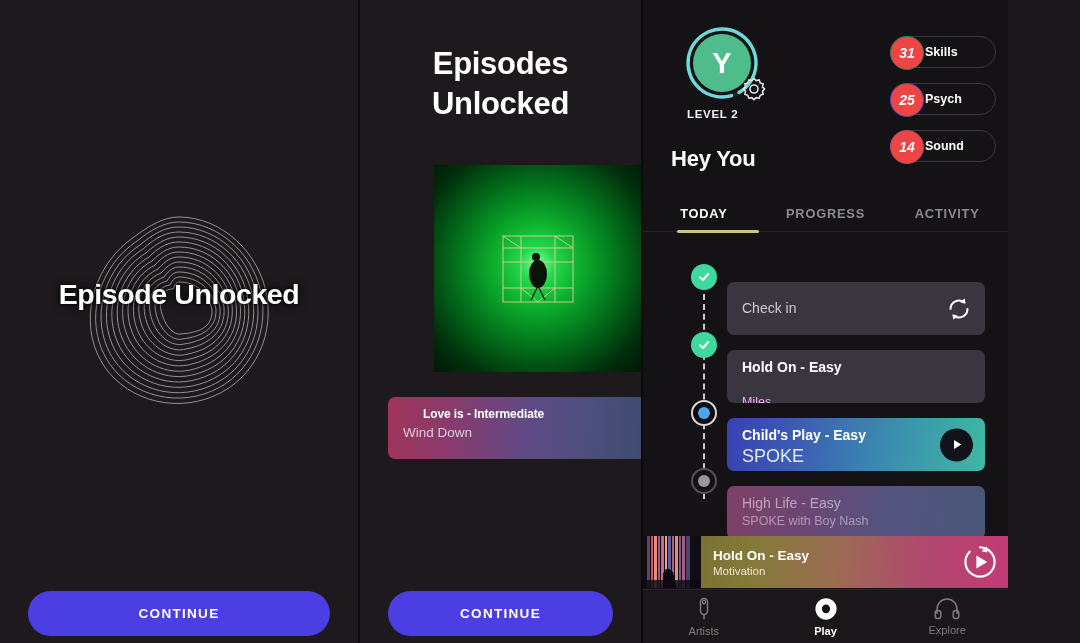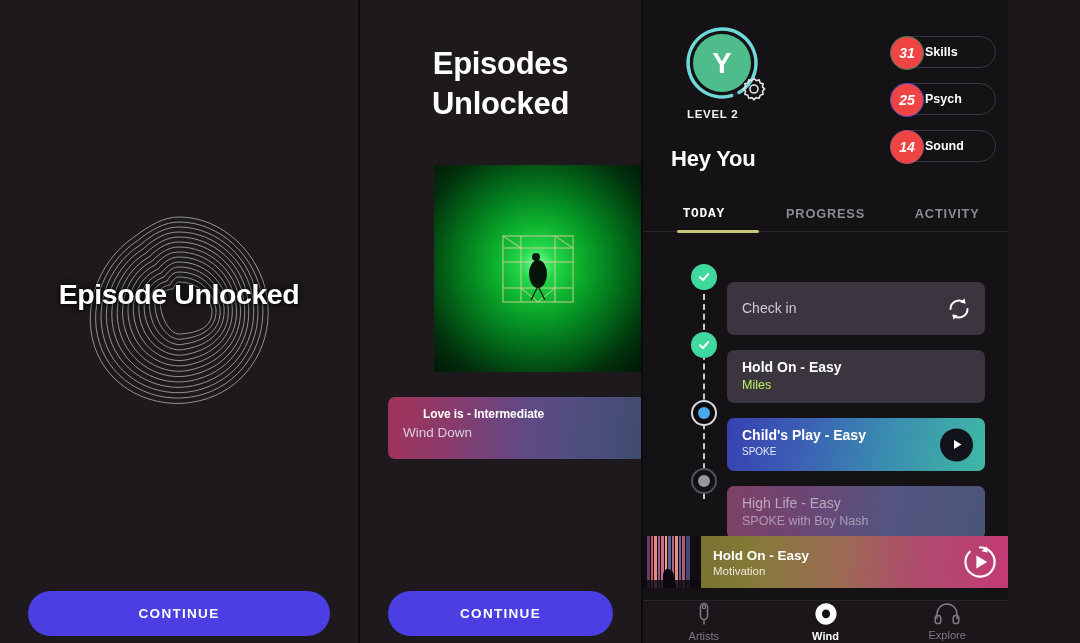--- a/index.html
+++ b/index.html
@@ -112,21 +112,21 @@
 
   .tabs {
     position:absolute; left:0; right:0; top:196px; height:34px;
     display:flex; align-items:center;
   }
   .tab {
     flex:1; text-align:center;
     color:#8e8a93; font-size:12.8px; font-weight:700; letter-spacing:.8px;
     cursor:pointer; position:relative;
   }
-  .tab.active { color:#ffffff;font-family:Liberation Mono, monospace; }
+  .tab.active { color:#ffffff; }
   .tab-underline {
     position:absolute; left:34px; top:230px; width:82px; height:3px;
     background:#c9c77a; border-radius:2px;
   }
   .tabs-hairline { position:absolute; left:0; right:0; top:231px; height:1px; background:#29242c; }
 
   
   .timeline { position:absolute; left:48px; top:264px; width:26px; height:245px; }
   .tl-line {
     position:absolute; left:12px; top:20px; width:0;
@@ -158,26 +158,26 @@
   .task-card {
     position:relative; height:53px; border-radius:7px; margin-bottom:15px;
     padding:9px 14px 0 15px; cursor:pointer; overflow:hidden;
   }
   .task-card.plain { background:#3a353f;margin-top:24px; }
   .task-card.plain .tt1 {
     color:#cfcad4; font-size:14px; font-weight:400; line-height:35px;
   }
   .task-card.done { background:#3a353f; }
   .task-card.done .tt1 { color:#fff; font-size:14px; font-weight:700; }
-  .task-card.done .tt2 { color:#bef264; font-size:12.5px; margin-top:3px; }
+  .task-card.done .tt2 { color:#f0abfc; font-size:12.5px; margin-top:20px; }
   .task-card.active {
     background:linear-gradient(100deg, #3741b2 0%, #3c60b4 30%, #3a8ab0 60%, #3fb9a4 100%);
   }
   .task-card.active .tt1 { color:#fff; font-size:14px; font-weight:700; }
-  .task-card.active .tt2 { color:#e4e8f3; font-size:10px; margin-top:3px; }
+  .task-card.active .tt2 { color:#e4e8f3; font-size:18px; margin-top:3px; }
   .task-card.locked {
     background:linear-gradient(100deg, #7e4066 0%, #6d4573 28%, #545480 62%, #4a5578 100%);
   }
   .task-card.locked .tt1 { color:rgba(255,255,255,.52); font-size:14px; font-weight:400; }
   .task-card.locked .tt2 { color:rgba(255,255,255,.44); font-size:12.5px; margin-top:3px; }
   .card-action {
     position:absolute; right:12px; top:50%; transform:translateY(-50%);
     display:flex; align-items:center; justify-content:center;
     cursor:pointer;
   }
@@ -193,21 +193,21 @@
     display:flex; align-items:center; overflow:hidden;
   }
   .np-thumb { width:58px; height:52px; position:relative; overflow:hidden; flex:0 0 58px; }
   .np-meta { margin-left:12px; flex:1; }
   .np-title { color:#fff; font-size:13.5px; font-weight:700; }
   .np-sub { color:#efe6d9; font-size:11.5px; margin-top:2px; }
   .np-btn { margin-right:10px; cursor:pointer; display:flex; }
 
   
   .bottom-nav {
-    position:absolute; left:0; right:0; bottom:0; height:43px;
+    position:absolute; left:0; right:0; bottom:0; height:54px;
     background:#1a1619; display:flex; 
     border-top:1px solid #2a252d;
   }
   .nav-item {
     flex:1; display:flex; flex-direction:column; align-items:center;
     justify-content:center; gap:4px; cursor:pointer;
   }
   .nav-label { font-size:11px; color:#7e7a83; }
   .nav-item.active .nav-label { color:#fff; font-weight:700; }
 </style>
@@ -435,21 +435,21 @@
           <circle cx="10" cy="5" r="1.6" fill="none" stroke="#7e7a83" stroke-width="1.3"></circle>
           <line x1="10" y1="17.5" x2="10" y2="22.5" stroke="#7e7a83" stroke-width="1.5"></line>
         </svg>
         <div class="nav-label">Artists</div>
       </div>
       <div class="nav-item active">
         <svg width="24" height="24" viewBox="0 0 24 24">
           <path d="M12 1.2 C17.4 1.2 22.6 5.4 22.6 11.6 C22.6 18 17.6 22.8 12 22.8 C6.4 22.8 1.4 18 1.4 11.8 C1.4 5.6 6.6 1.2 12 1.2 Z" fill="#ffffff"></path>
           <ellipse cx="12" cy="11.8" rx="4.1" ry="4.4" fill="#151215"></ellipse>
         </svg>
-        <div class="nav-label">Wind</div>
+        <div class="nav-label">Play</div>
       </div>
       <div class="nav-item">
         <svg width="26" height="22" viewBox="0 0 26 22">
           <path d="M3 16 V11 a10 10 0 0 1 20 0 V16" fill="none" stroke="#7e7a83" stroke-width="1.5"></path>
           <rect x="1.2" y="12.5" width="5.6" height="8" rx="2.6" fill="none" stroke="#7e7a83" stroke-width="1.5"></rect>
           <rect x="19.2" y="12.5" width="5.6" height="8" rx="2.6" fill="none" stroke="#7e7a83" stroke-width="1.5"></rect>
         </svg>
         <div class="nav-label">Explore</div>
       </div>
     </div>

